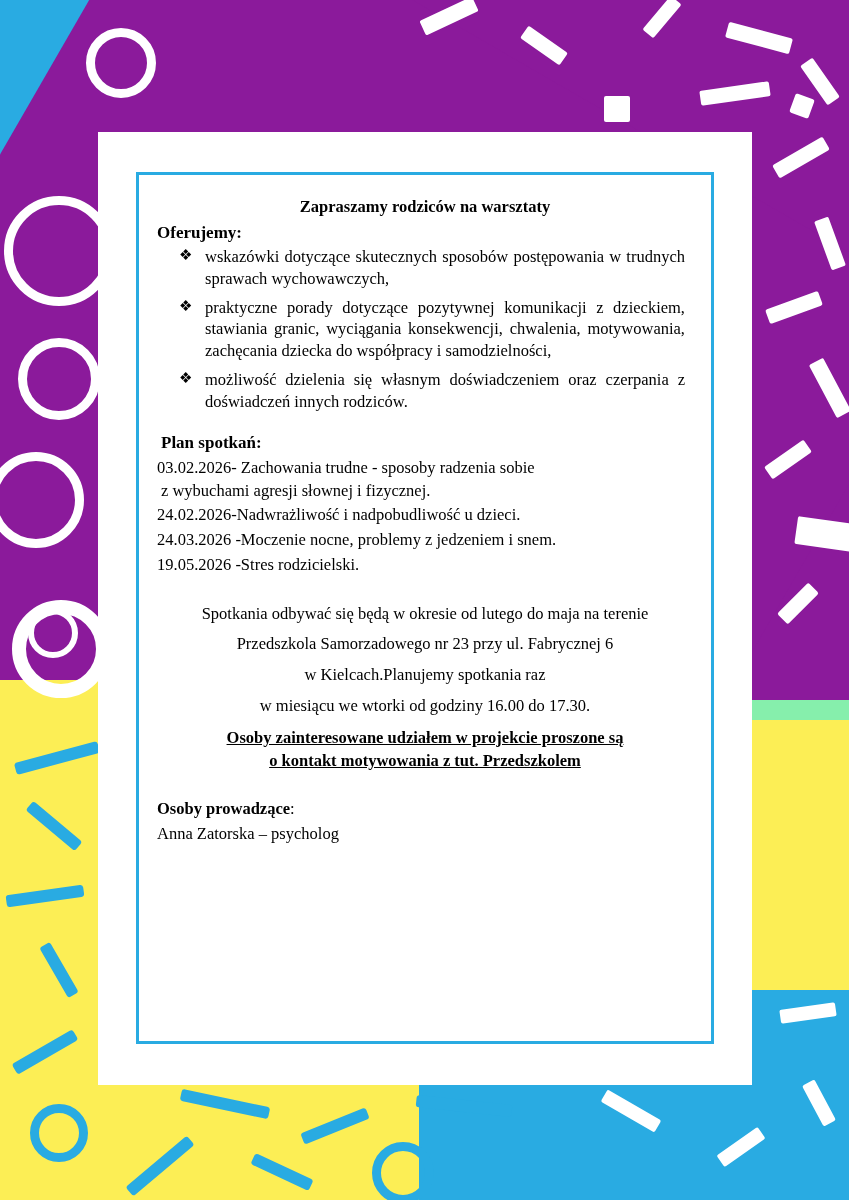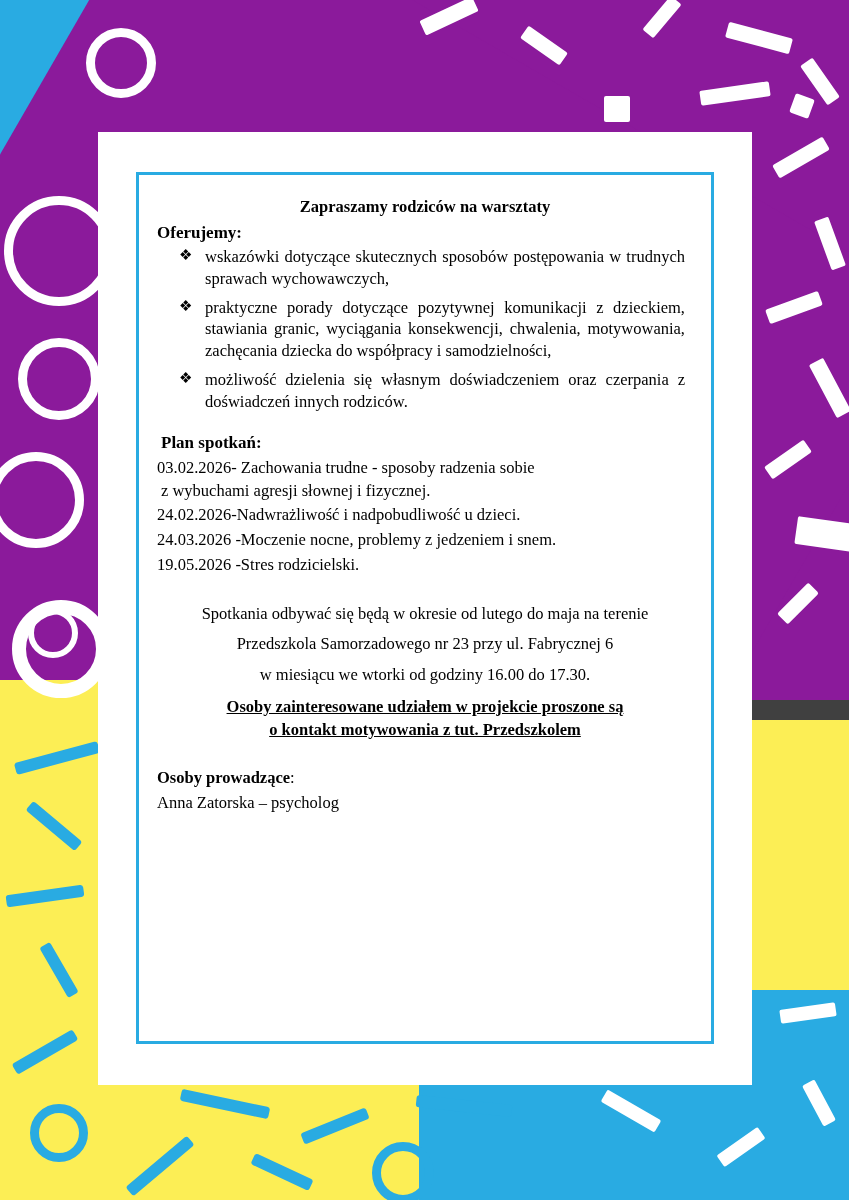--- a/index.html
+++ b/index.html
@@ -8,21 +8,21 @@
     background: #ffffff;
   }
   body {
     font-family: "Liberation Serif", serif;
   }
   .poster {
     position: relative;
     width: 849px;
     height: 1200px;
     overflow: hidden;
-    background: #404040;
+    background: #86efac;
   }
 
   
   .bg-layer {
     position: absolute;
     inset: 0;
     overflow: hidden;
   }
   .bg-cyan {
     position: absolute;
@@ -306,20 +306,21 @@
           <span>24.03.2026 -Moczenie nocne, problemy z jedzeniem i snem.</span>
         </li>
         <li>
           <span>19.05.2026 -Stres rodzicielski.</span>
         </li>
       </ul>
 
       <div class="info">
         <p class="l1">Spotkania odbywać się będą w okresie od lutego do maja na terenie</p>
         <p>Przedszkola  Samorzadowego nr 23 przy ul. Fabrycznej 6</p>
+        <p>w Kielcach.Planujemy spotkania raz</p>
         <p>w miesiącu we wtorki od godziny 16.00 do 17.30.</p>
         <div class="emph">
           <span>Osoby zainteresowane udziałem w projekcie proszone są</span>
           <span>o kontakt motywowania z tut. Przedszkolem</span>
         </div>
       </div>
 
       <div class="leads">
         <p class="leads-head"><span>Osoby prowadzące</span><span class="colon">:</span></p>
         <p>Anna Zatorska – psycholog</p>

